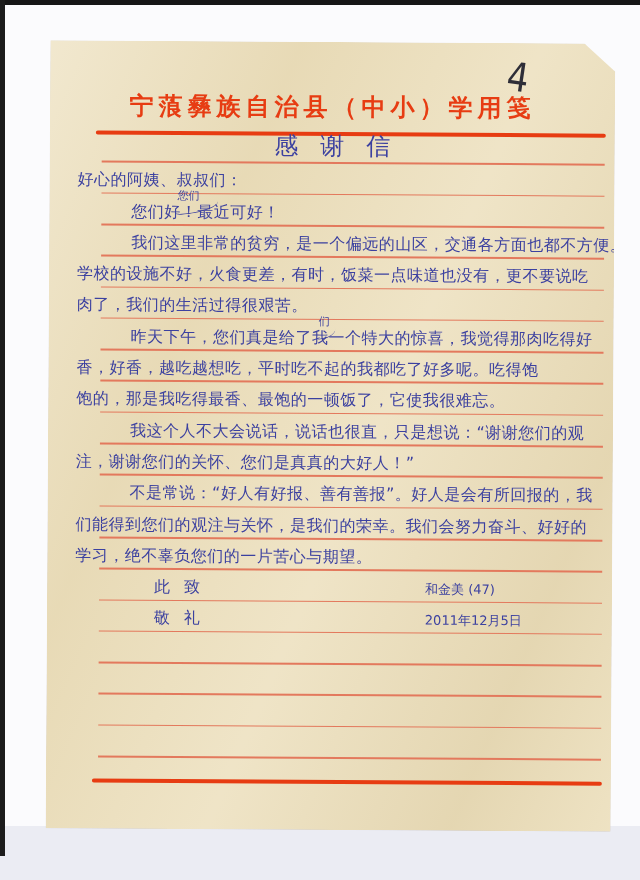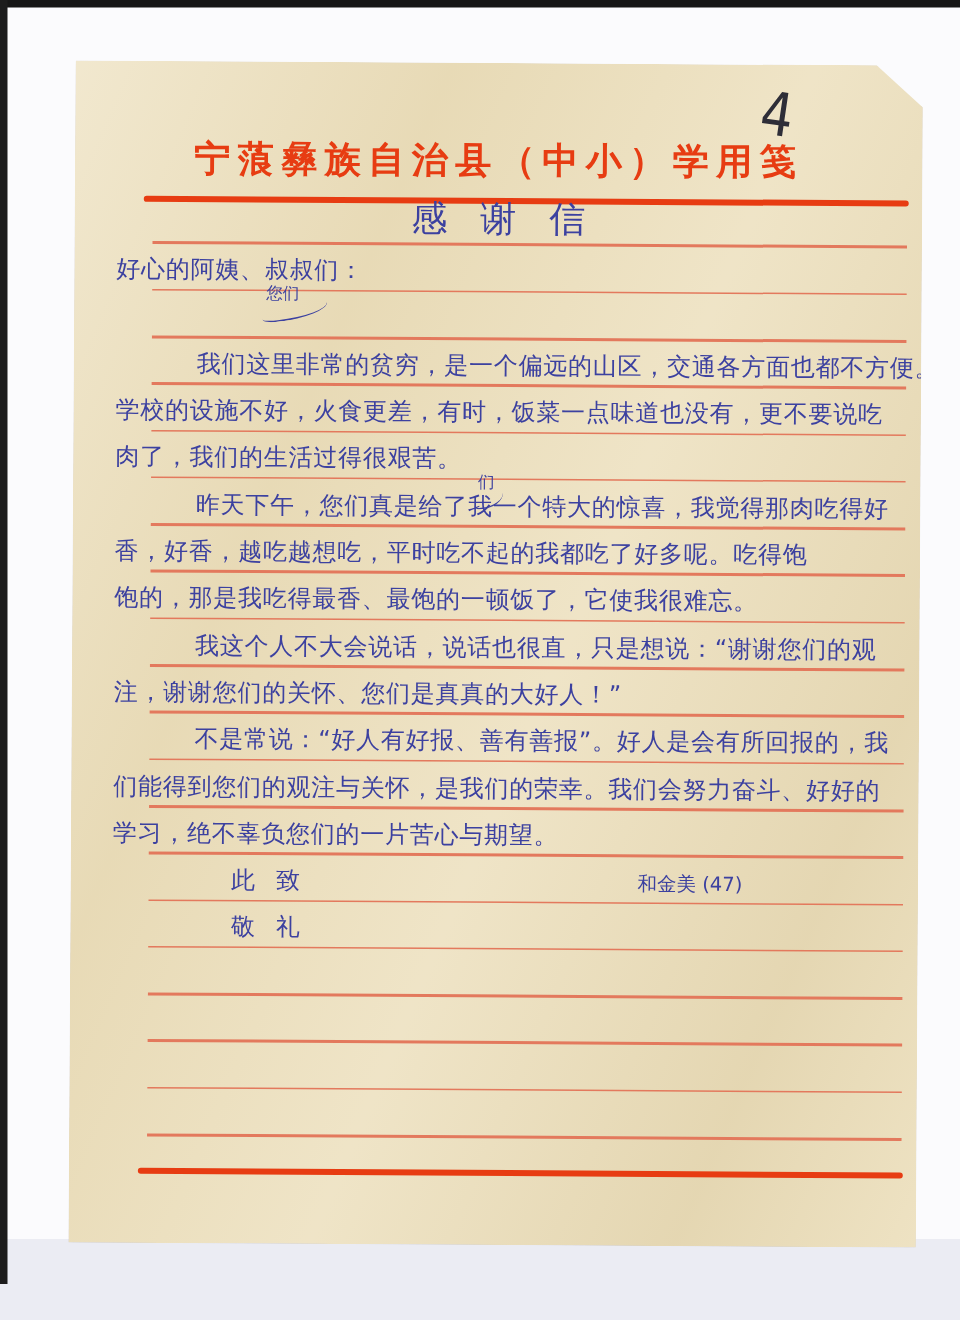--- a/index.html
+++ b/index.html
@@ -89,20 +89,21 @@
 
     <div class="row title-row">
       <span class="hw-title">感谢信</span>
     </div>
 
     <div class="row">
       <span class="hw">好心的阿姨、叔叔们：</span>
     </div>
 
     <div class="row indent">
+      <span class="hw">您们好！最近可好！</span>
       <span class="insert insert-greet">您们</span>
     </div>
 
     <div class="row indent">
       <span class="hw">我们这里非常的贫穷，是一个偏远的山区，交通各方面也都不方便。</span>
     </div>
 
     <div class="row">
       <span class="hw">学校的设施不好，火食更差，有时，饭菜一点味道也没有，更不要说吃</span>
     </div>
@@ -144,20 +145,21 @@
       <span class="hw">学习，绝不辜负您们的一片苦心与期望。</span>
     </div>
 
     <div class="row closing">
       <span class="hw">此致</span>
       <span class="sig">和金美 (47)</span>
     </div>
 
     <div class="row closing">
       <span class="hw">敬礼</span>
+      <span class="sig">2011年12月5日</span>
     </div>
 
     <div class="row"></div>
     <div class="row"></div>
     <div class="row"></div>
     <div class="row"></div>
   </div>
 
   <div class="bottom-rule"></div>
 

